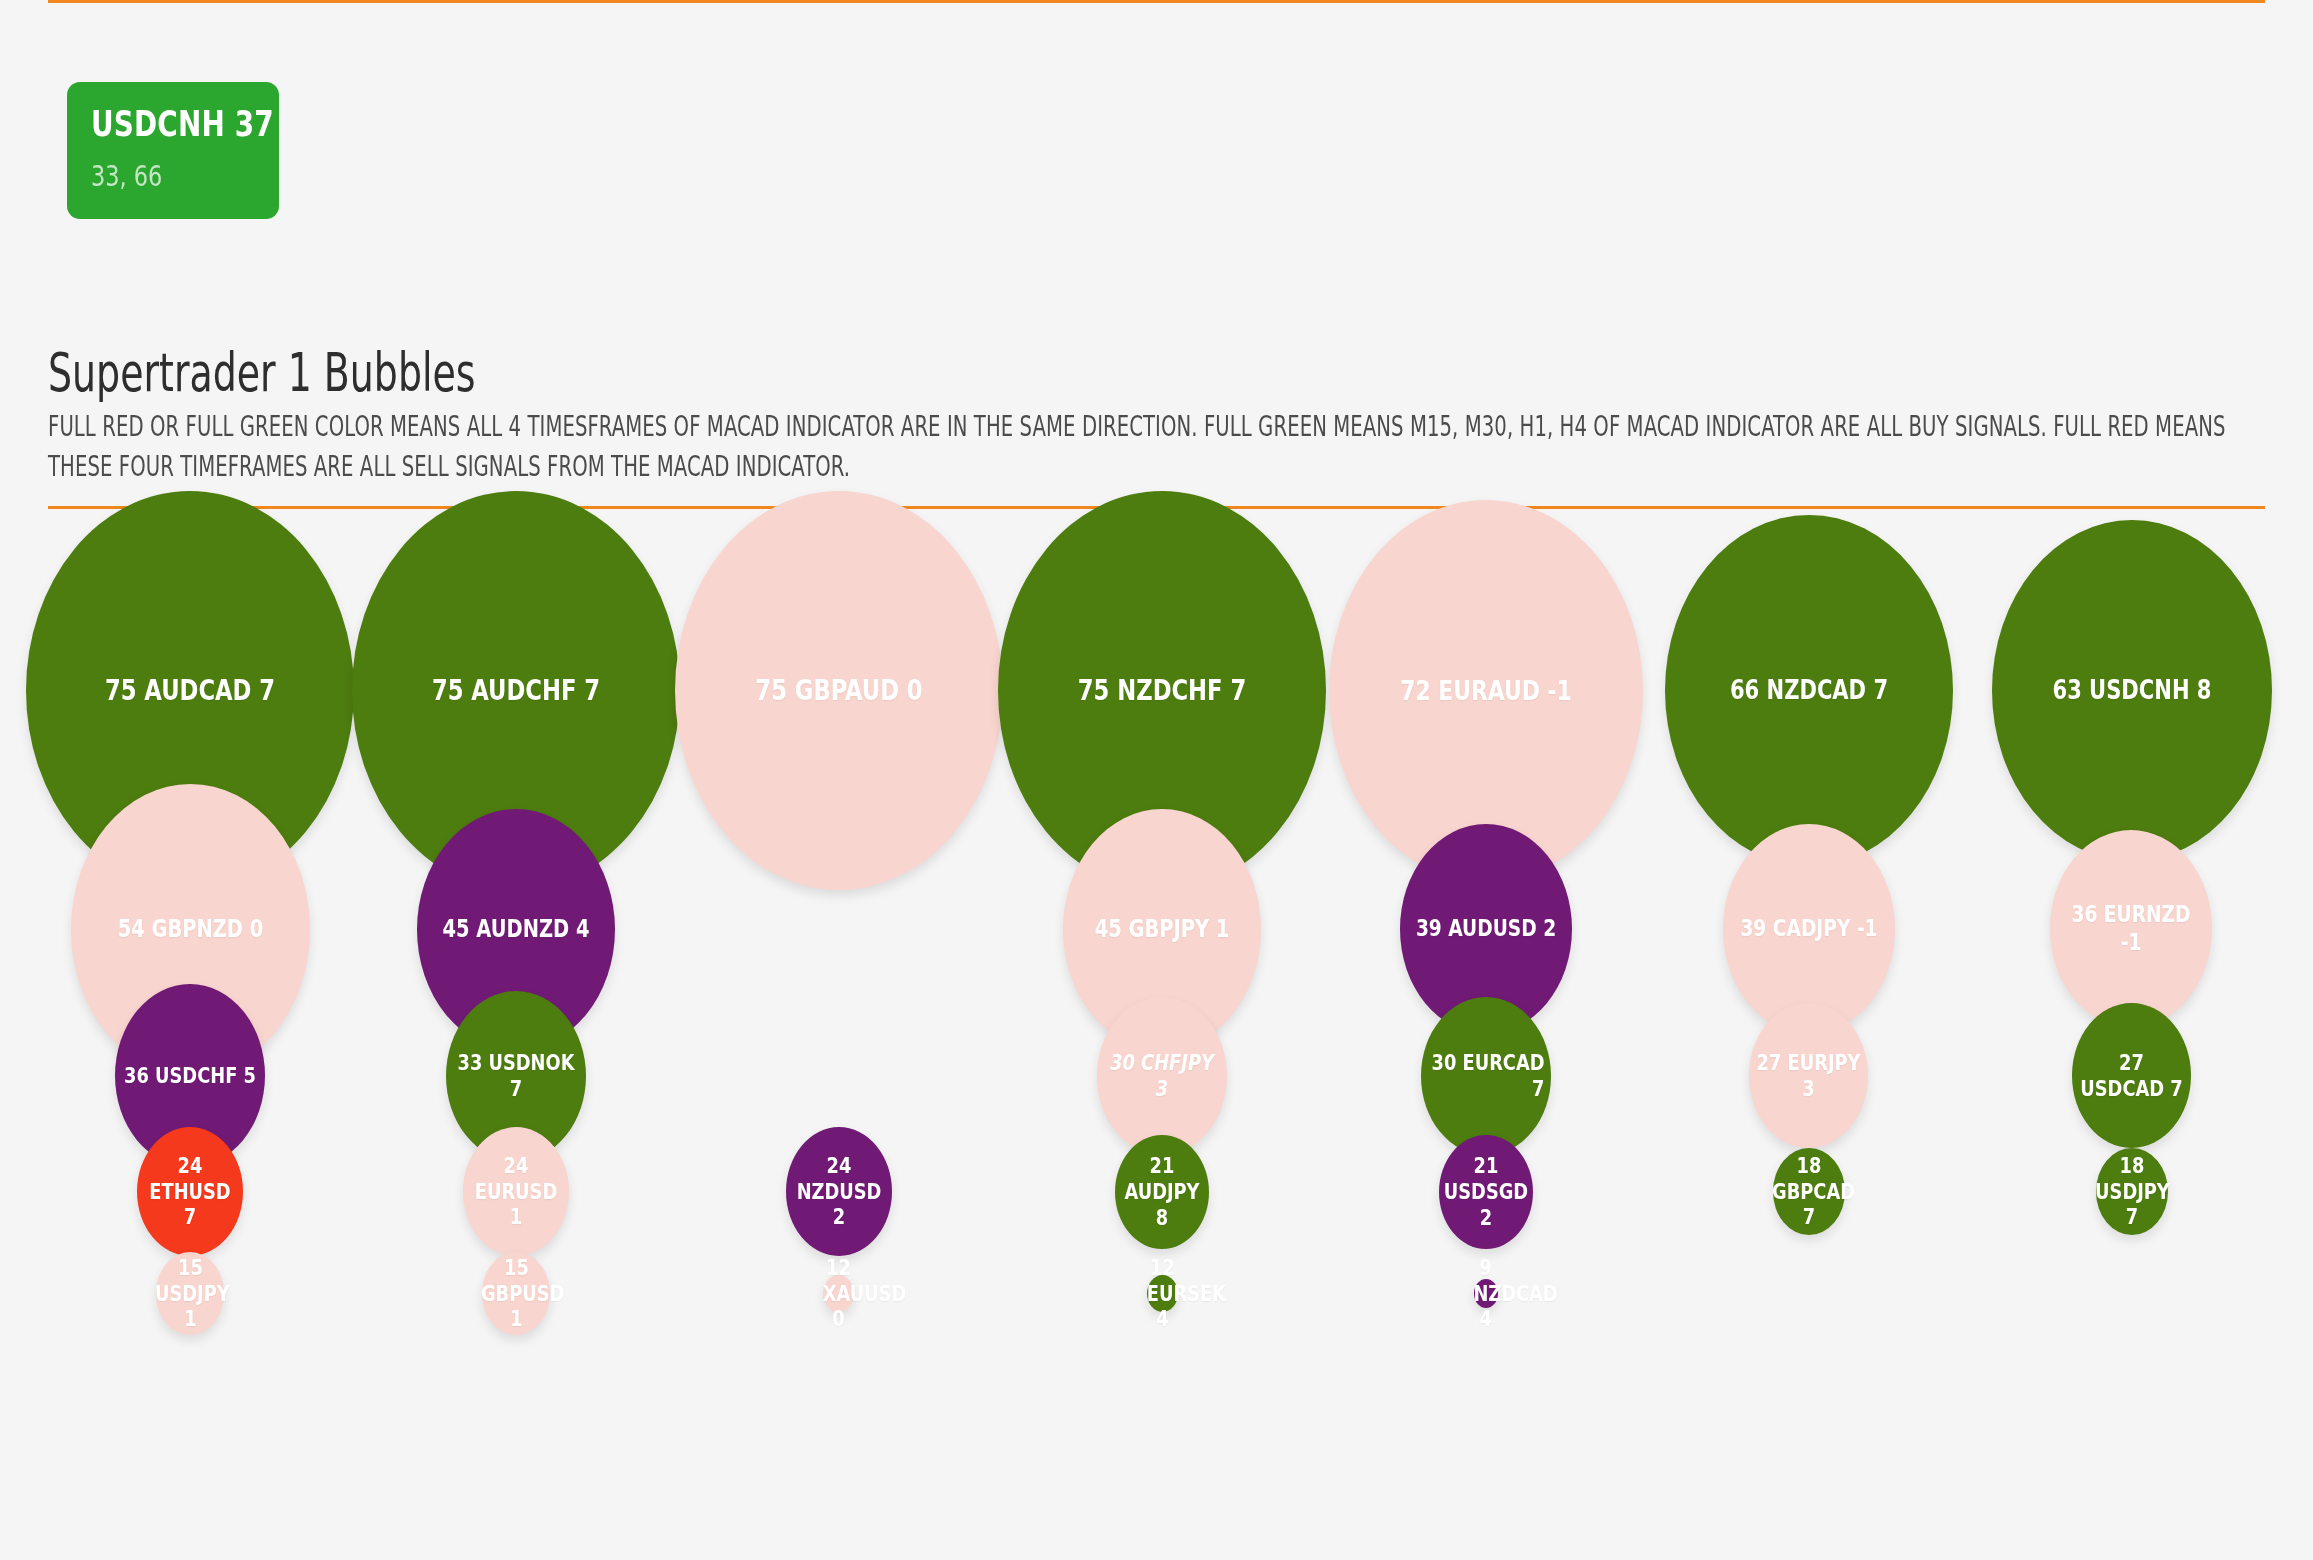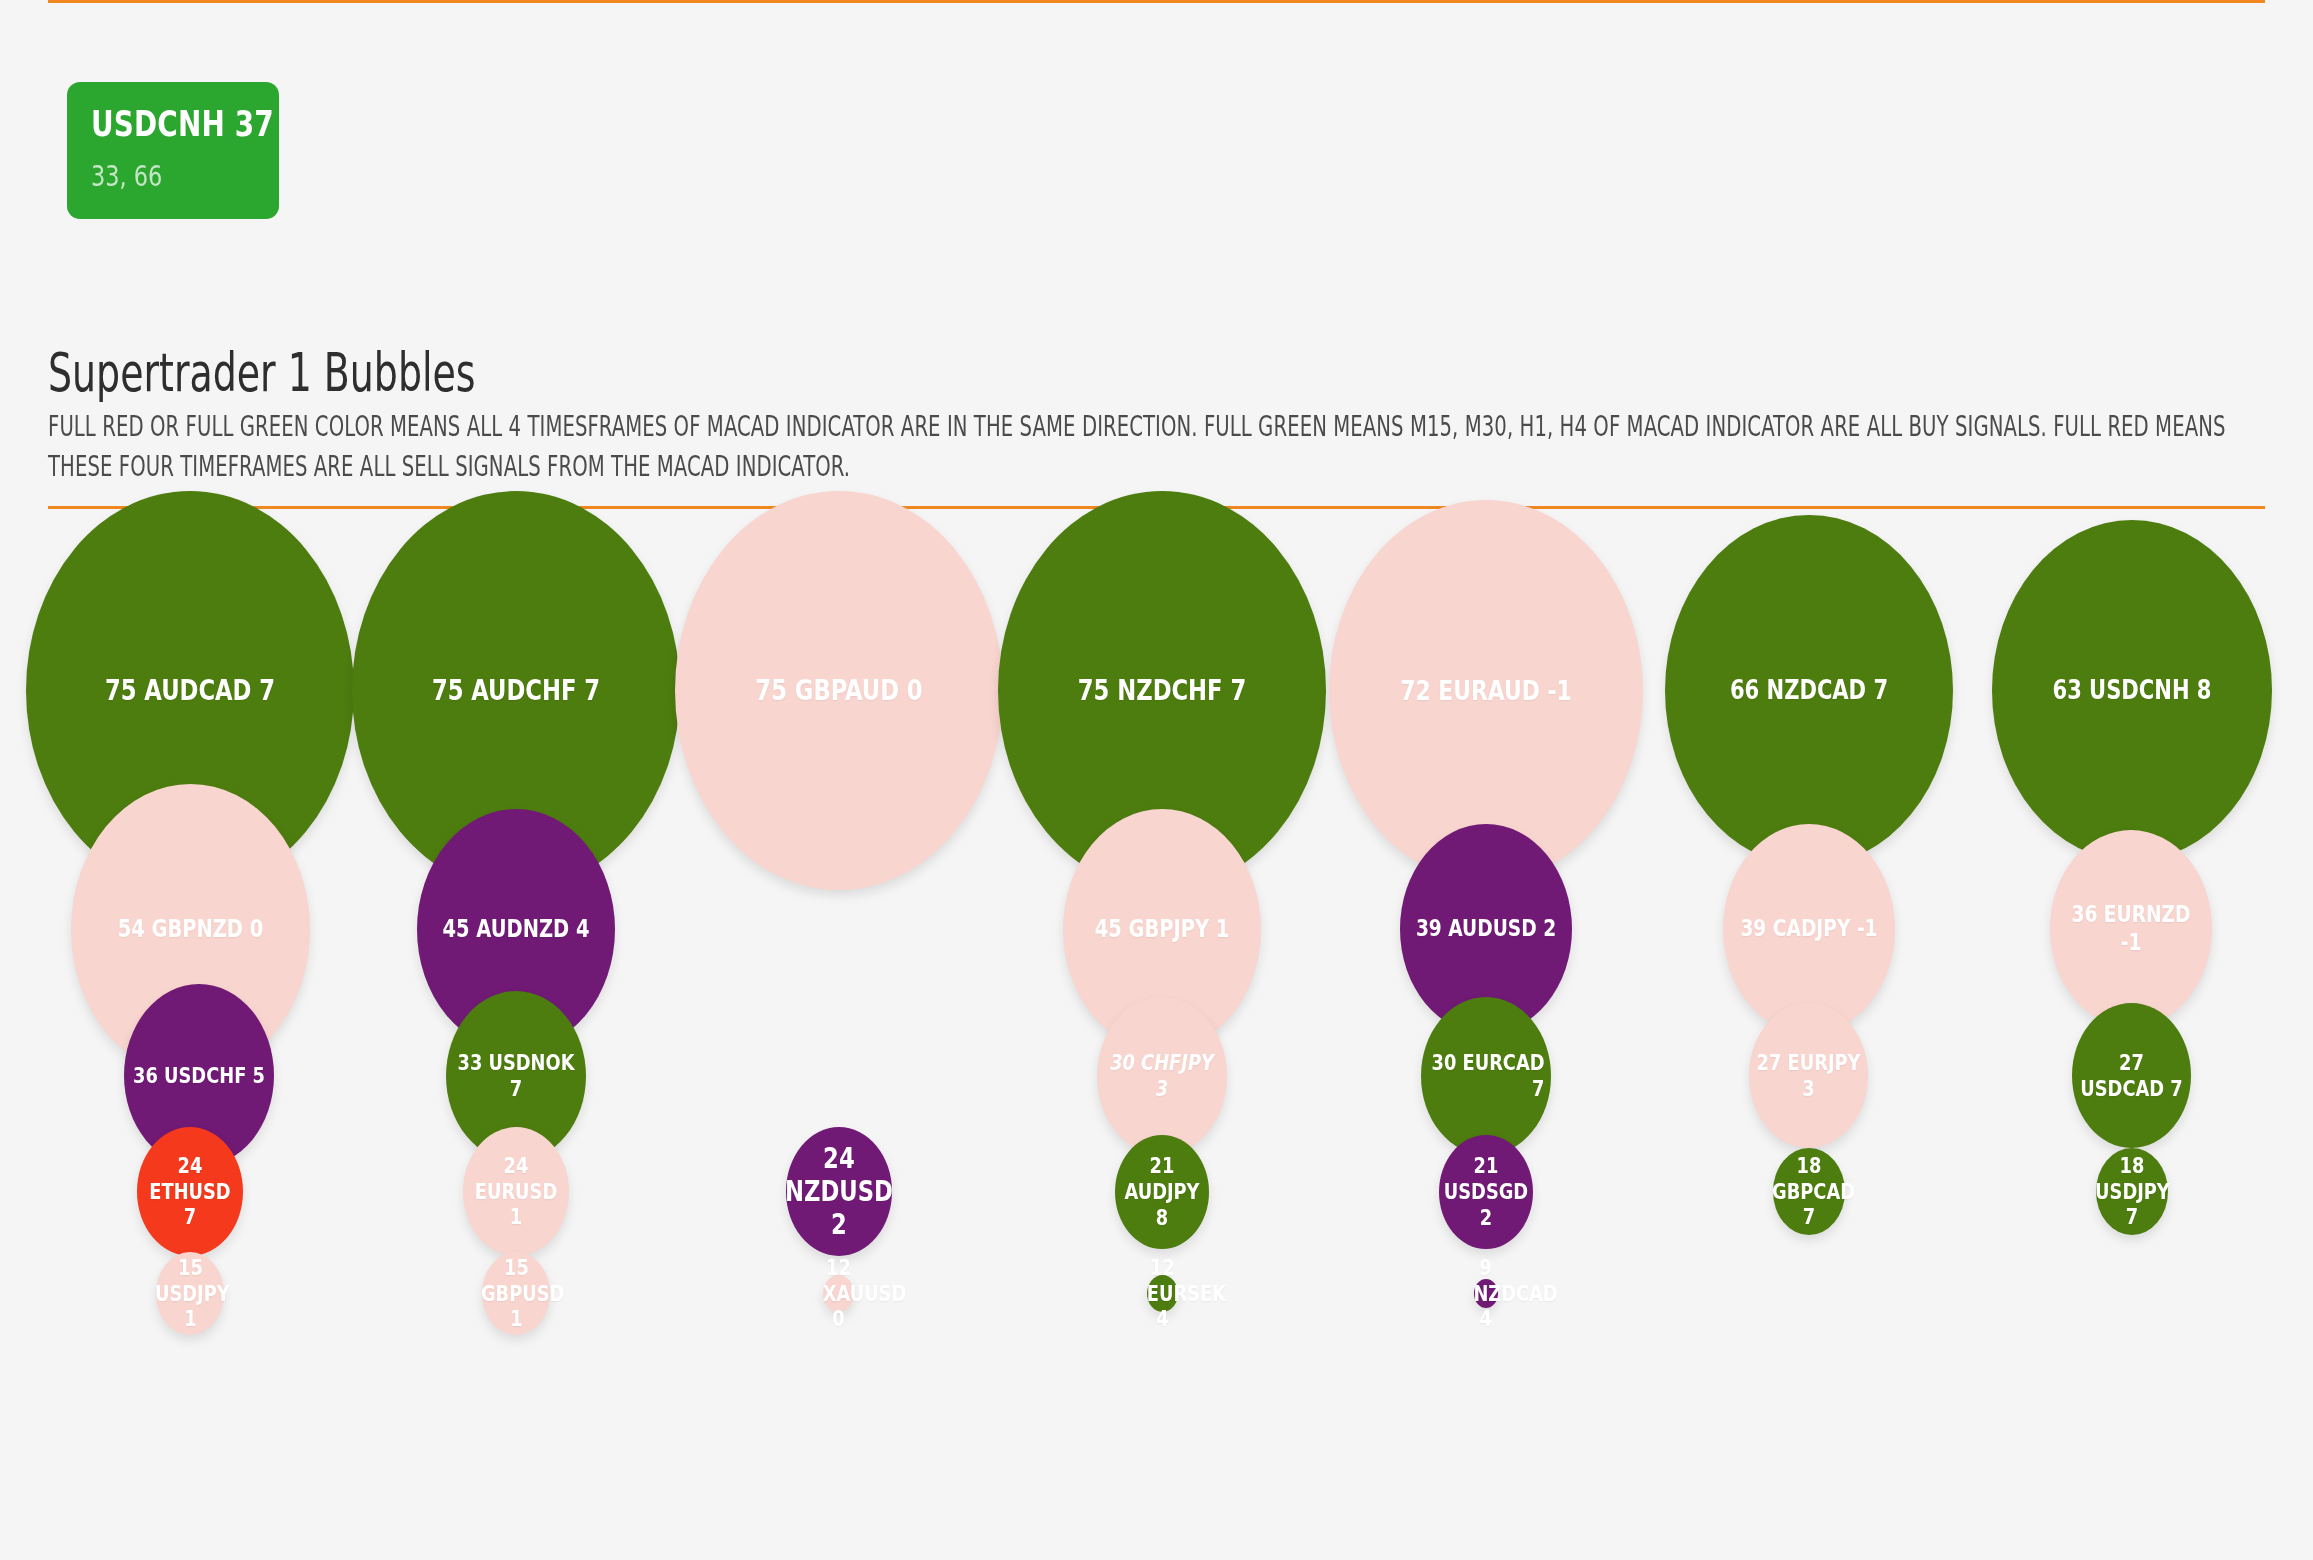--- a/index.html
+++ b/index.html
@@ -175,21 +175,21 @@
       </div>
       <div class="bubble g-light" style="width: 172px; height: 210px; left: 1400px; top: 277px; font-size: 23px;">
         <span style="width: 198px;">39 AUDUSD 2</span>
       </div>
       <div class="bubble r-light" style="width: 172px; height: 210px; left: 1723px; top: 277px; font-size: 23px;">
         <span style="width: 198px;">39 CADJPY -1</span>
       </div>
       <div class="bubble r-light" style="width: 162px; height: 197px; left: 2050px; top: 283px; font-size: 23px;">
         <span style="width: 186px;">36 EURNZD -1</span>
       </div>
-      <div class="bubble g-light" style="width: 150px; height: 183px; left: 124px; top: 437px; font-size: 22px;">
+      <div class="bubble g-light" style="width: 150px; height: 183px; left: 115px; top: 437px; font-size: 22px;">
         <span style="width: 173px;">36 USDCHF 5</span>
       </div>
       <div class="bubble g-full" style="width: 140px; height: 170px; left: 446px; top: 444px; font-size: 22px;">
         <span style="width: 161px;">33 USDNOK 7</span>
       </div>
       <div class="bubble r-light" style="width: 130px; height: 158px; left: 1097px; top: 450px; font-size: 22px; font-style: italic;">
         <span style="width: 149px;">30 CHFJPY 3</span>
       </div>
       <div class="bubble g-full" style="width: 130px; height: 158px; left: 1421px; top: 450px; font-size: 22px; text-align: right;">
         <span style="width: 149px;">30 EURCAD 7</span>
@@ -199,21 +199,21 @@
       </div>
       <div class="bubble g-full" style="width: 119px; height: 145px; left: 2072px; top: 456px; font-size: 22px;">
         <span style="width: 137px;">27 USDCAD 7</span>
       </div>
       <div class="bubble r-full" style="width: 106px; height: 129px; left: 137px; top: 580px; font-size: 22px;">
         <span style="width: 122px;">24 ETHUSD 7</span>
       </div>
       <div class="bubble r-light" style="width: 106px; height: 129px; left: 463px; top: 580px; font-size: 22px;">
         <span style="width: 122px;">24 EURUSD 1</span>
       </div>
-      <div class="bubble g-light" style="width: 106px; height: 129px; left: 786px; top: 580px; font-size: 28px;">
+      <div class="bubble g-light" style="width: 106px; height: 129px; left: 786px; top: 580px; font-size: 22px;">
         <span style="width: 122px;">24 NZDUSD 2</span>
       </div>
       <div class="bubble g-full" style="width: 94px; height: 114px; left: 1115px; top: 588px; font-size: 22px;">
         <span style="width: 108px;">21 AUDJPY 8</span>
       </div>
       <div class="bubble g-light" style="width: 94px; height: 114px; left: 1439px; top: 588px; font-size: 22px;">
         <span style="width: 108px;">21 USDSGD 2</span>
       </div>
       <div class="bubble g-full" style="width: 72px; height: 87px; left: 1773px; top: 601px; font-size: 22px;">
         <span style="width: 82px;">18 GBPCAD 7</span>

